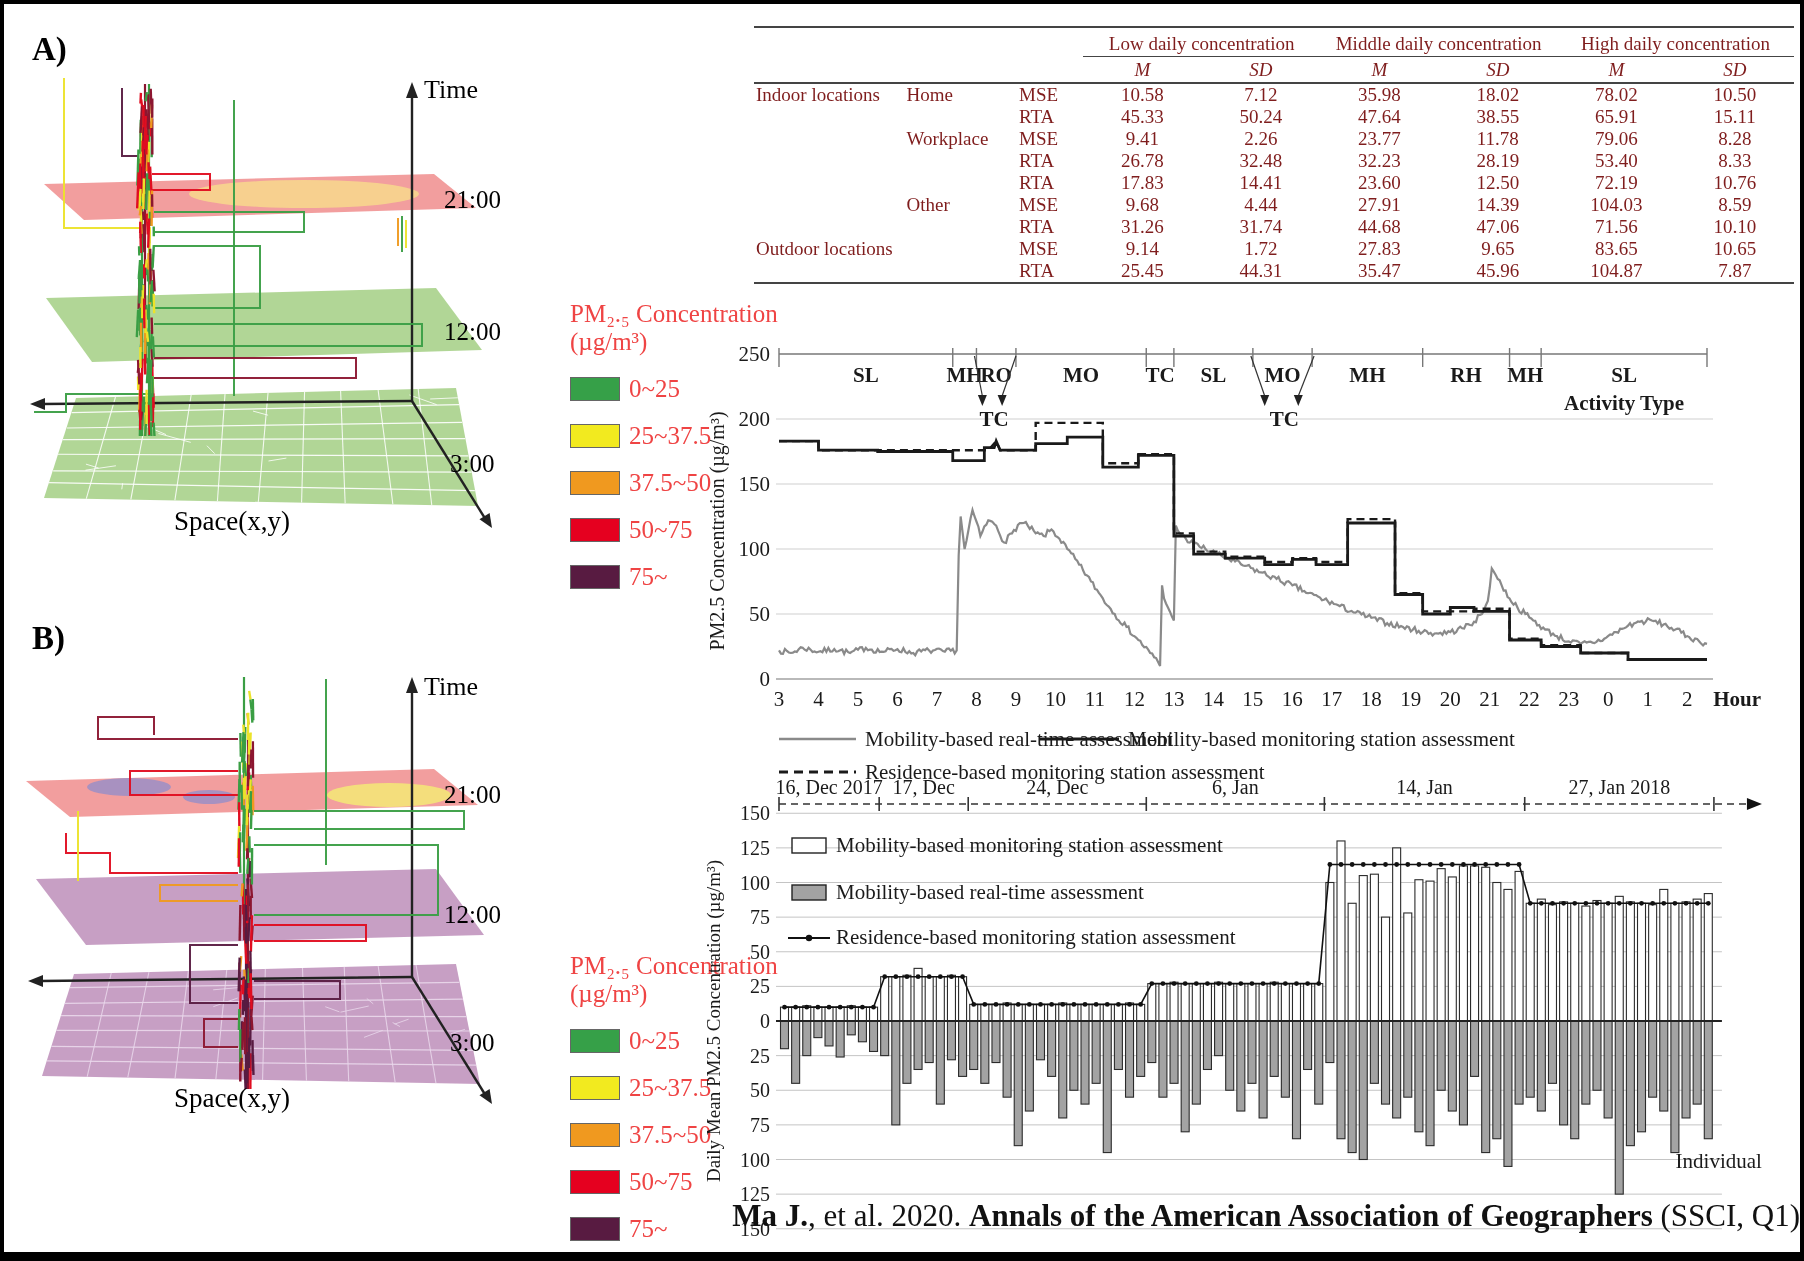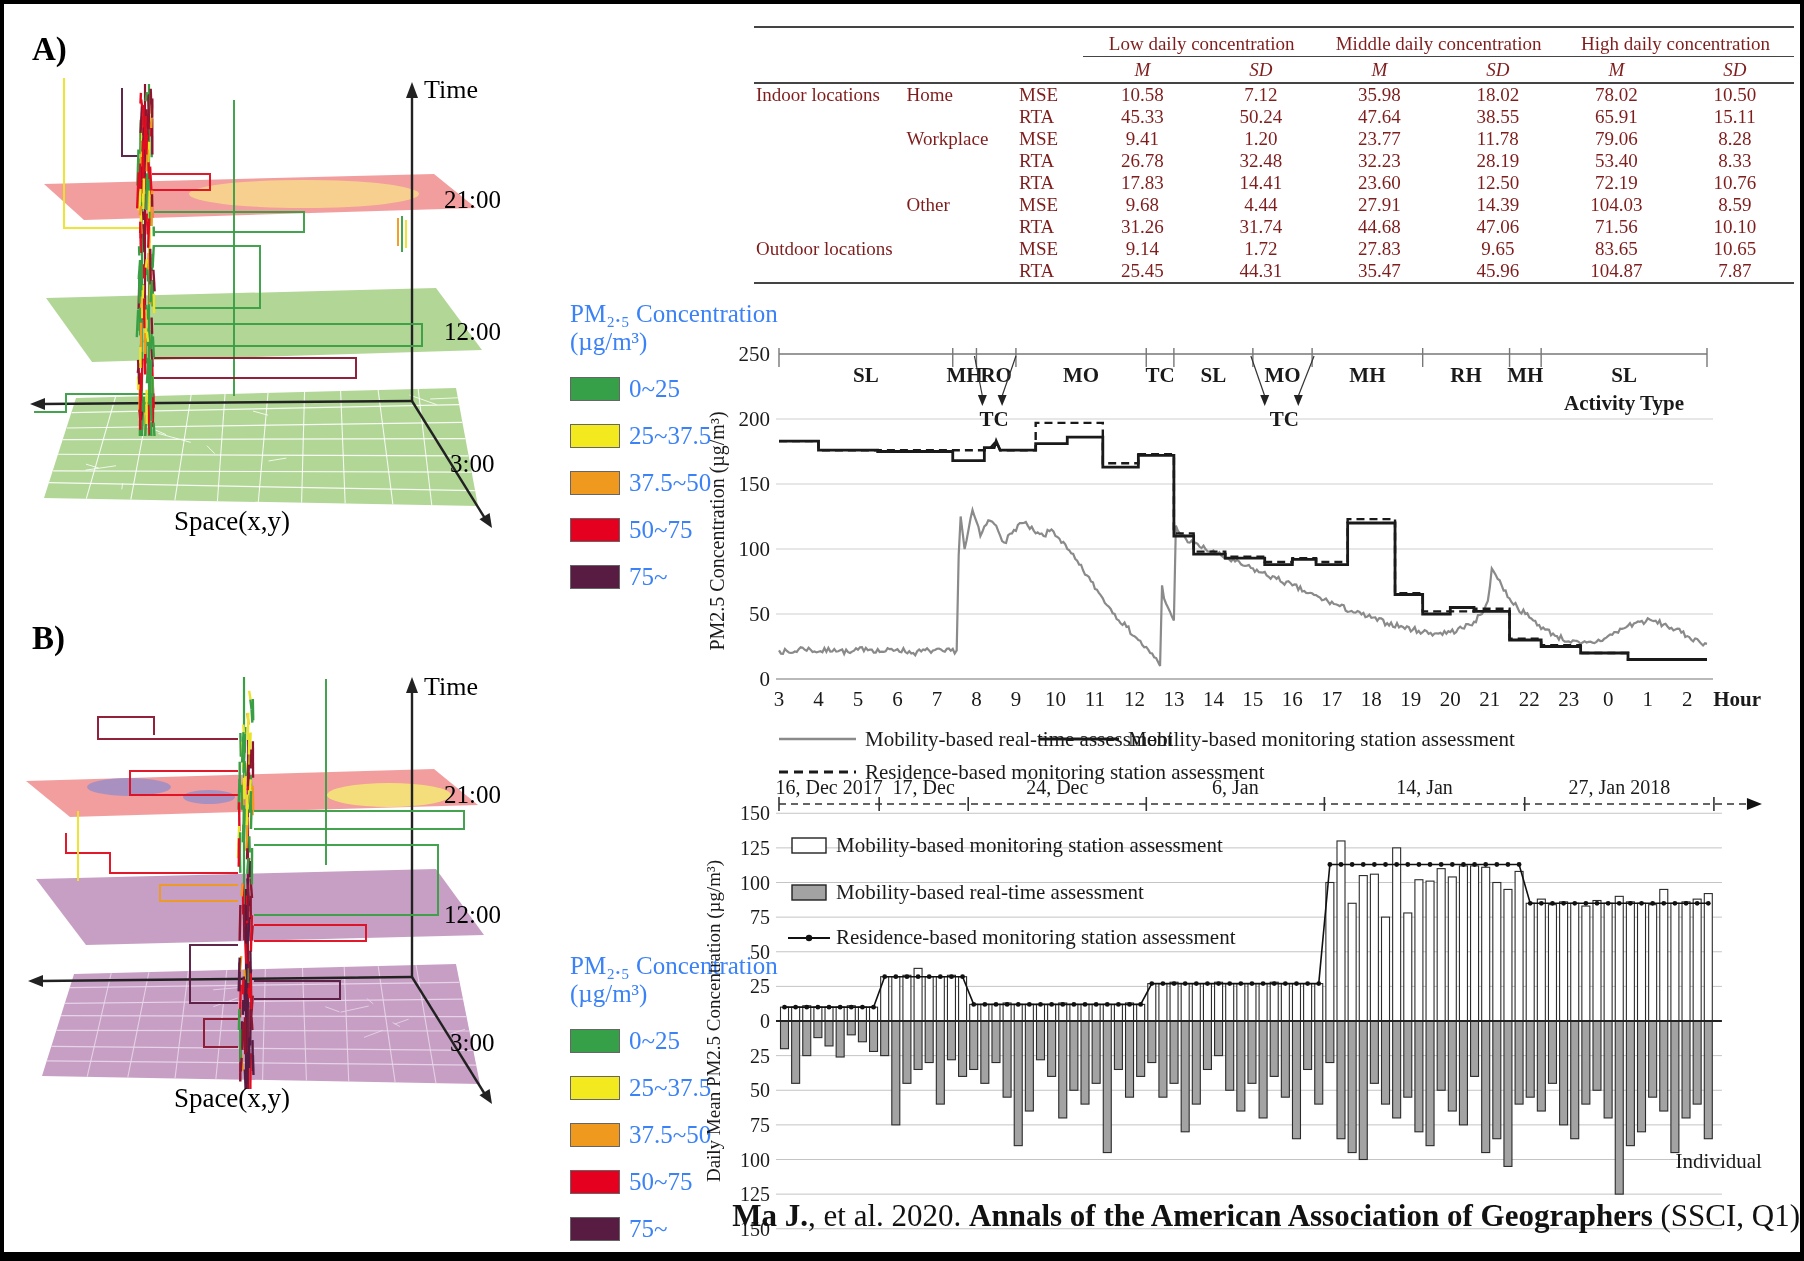--- a/index.html
+++ b/index.html
@@ -1,20 +1,20 @@
 <!DOCTYPE html>
 <html><head>
 <meta charset="utf-8">
 <style>
   html,body{margin:0;padding:0;background:#888;}
   .page{position:relative;width:1804px;height:1261px;background:#fff;
         border:4px solid #000;border-bottom:9px solid #000;box-sizing:border-box;
         font-family:"Liberation Serif",serif;overflow:hidden;}
   svg{position:absolute;font-family:"Liberation Serif",serif;}
-  .cube-legend{position:absolute;font-family:"Liberation Serif",serif;color:#3b82f6;}
+  .cube-legend{position:absolute;font-family:"Liberation Serif",serif;color:#ef4444;}
   .lg-title{font-size:25px;line-height:1.12;margin-bottom:6px;}
   .lg-row{display:flex;align-items:center;margin:19px 0;}
   .lg-sw{width:50px;height:24px;margin-right:9px;border:1px solid #666;box-sizing:border-box;}
   .lg-lb{font-size:25px;}
   table.stats{position:absolute;left:750px;top:22px;width:1040px;border-collapse:collapse;
               font-family:"Liberation Serif",serif;font-size:19px;color:#7f1d1d;
               border-top:2px solid #444;border-bottom:2px solid #444;}
   .stats th,.stats td{font-weight:normal;padding:0 2px;height:21px;text-align:center;white-space:nowrap;}
   .stats .tl{text-align:left;margin-top:35px;}
   .stats th.span{border-bottom:1.5px solid #444;padding-bottom:1px;}
@@ -499,21 +499,21 @@
           <td>47.64</td>
           <td>38.55</td>
           <td>65.91</td>
           <td>15.11</td>
         </tr>
         <tr>
           <td class="tl"></td>
           <td class="tl">Workplace</td>
           <td class="tl">MSE</td>
           <td>9.41</td>
-          <td>1.20</td>
+          <td>2.26</td>
           <td>23.77</td>
           <td>11.78</td>
           <td>79.06</td>
           <td>8.28</td>
         </tr>
         <tr>
           <td class="tl"></td>
           <td class="tl"></td>
           <td class="tl">RTA</td>
           <td>26.78</td>

